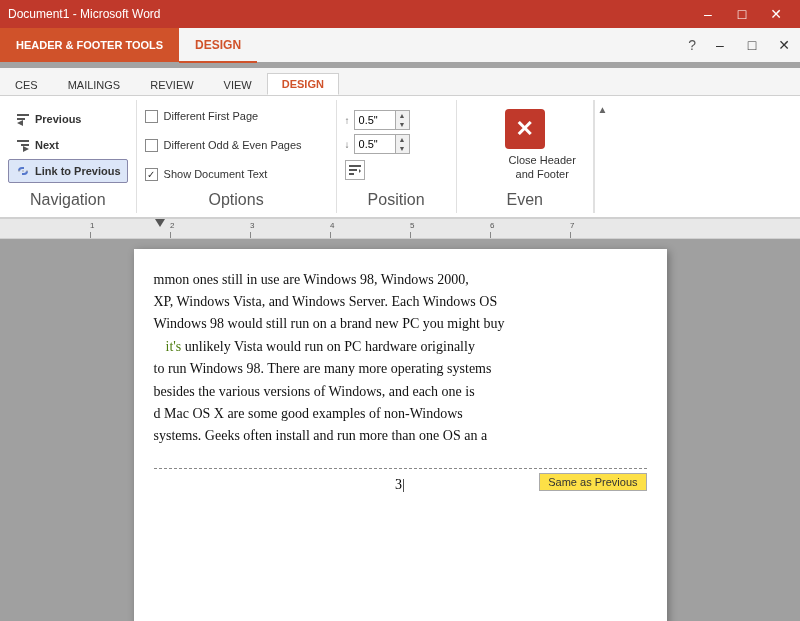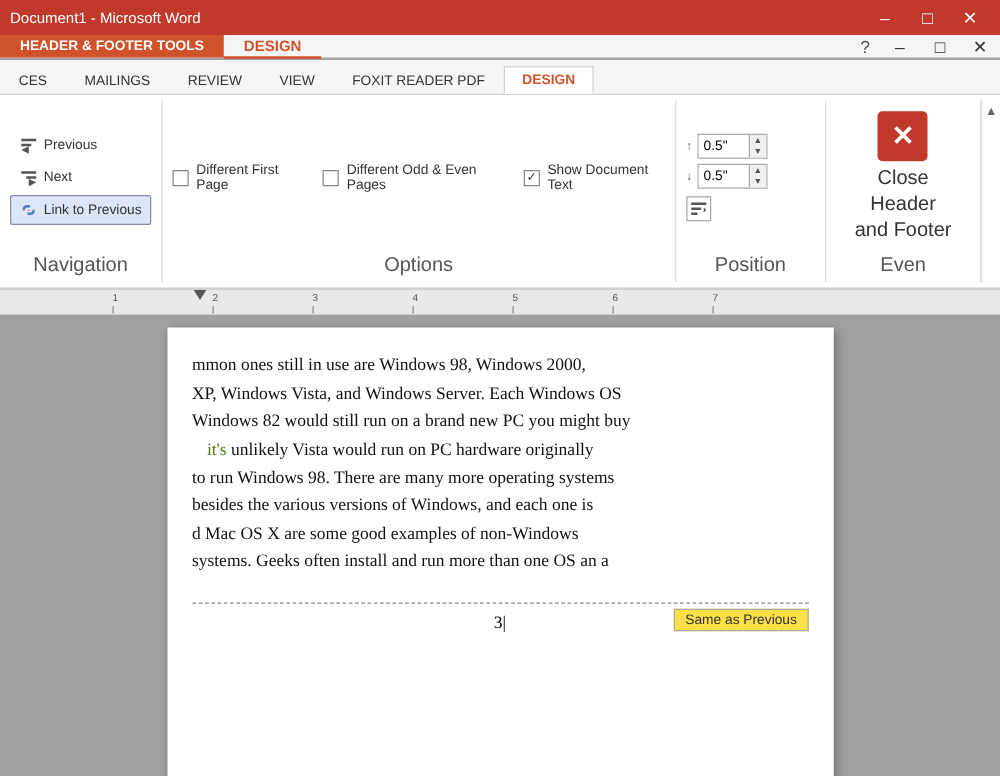--- a/index.html
+++ b/index.html
@@ -10,22 +10,22 @@
       display: flex; align-items: center; height: 28px;
       background: #c0392b; color: white; padding: 0 8px;
     }
     .title-bar-left { flex: 1; display: flex; align-items: center; gap: 8px; }
     .title-text { font-size: 12px; color: white; }
     .title-bar-right { display: flex; align-items: center; gap: 2px; }
     .title-btn { width: 32px; height: 28px; display: flex; align-items: center; justify-content: center; color: white; cursor: pointer; font-size: 14px; }
 
     
     .hf-tools-bar {
-      display: flex; align-items: center; height: 20px;
-      background: #f5f5f5; border-bottom: 2px solid #a3a3a3;
+      display: flex; align-items: center; height: 40px;
+      background: #f5f5f5; border-bottom: 6px solid #a3a3a3;
     }
     .hf-tools-tab {
       background: #d0522a; color: white; padding: 0 16px; height: 100%;
       display: flex; align-items: center; font-size: 11px; font-weight: bold;
     }
     .hf-design-tab {
       color: #d0522a; padding: 0 16px; height: 100%;
       display: flex; align-items: center; font-size: 12px; font-weight: bold;
       border-bottom: 2px solid #d0522a; margin-top: 2px;
     }
@@ -61,28 +61,28 @@
       border-right: 1px solid #e0e0e0; min-width: 80px;
     }
     .ribbon-group.nav-group { min-width: 130px; }
     .group-label {
       text-align: center; font-size: 16px; color: #555; margin-top: auto; padding-top: 4px;
     }
     .group-content { flex: 1; display: flex; flex-direction: column; justify-content: center; gap: 2px; }
 
     .nav-btn {
       display: flex; align-items: center; gap: 4px; padding: 3px 6px;
-      cursor: pointer; border: 1px solid transparent; border-radius: 2px; font-size: 11px; color: #333;
+      cursor: pointer; border: 1px solid transparent; border-radius: 2px; font-size: 11px; color: #333; font-weight: bold;
     }
     .nav-btn.active { background: #dce6f8; border-color: #88a; }
     .nav-icon { width: 16px; height: 16px; display: flex; align-items: center; justify-content: center; }
 
     
     .options-group { min-width: 200px; }
-    .options-content { display: flex; flex-direction: row; gap: 16px; padding: 4px 0; }
+    .options-content { display: flex; flex-direction: column; gap: 16px; padding: 4px 0; }
     .checkbox-row { display: flex; align-items: center; gap: 6px; font-size: 11px; color: #333; cursor: pointer; }
     .checkbox-box {
       width: 13px; height: 13px; border: 1px solid #888; background: white;
       display: flex; align-items: center; justify-content: center; flex-shrink: 0;
     }
     .checkbox-box.checked { background: white; }
     .checkmark { font-size: 10px; color: #333; }
 
     
     .position-group { min-width: 120px; }
@@ -101,21 +101,21 @@
     .close-group { min-width: 90px; }
     .close-content { display: flex; align-items: center; justify-content: center; flex: 1; }
     .close-hf-btn {
       display: flex; flex-direction: column; align-items: center; gap: 4px;
       cursor: pointer; padding: 4px 8px; border: 1px solid transparent; border-radius: 2px;
     }
     .close-x-icon {
       width: 40px; height: 40px; background: #c0392b; border-radius: 4px;
       display: flex; align-items: center; justify-content: center; color: white; font-size: 22px; font-weight: bold;
     }
-    .close-hf-label { font-size: 16px; color: #333; text-align: center; line-height: 1.3; }
+    .close-hf-label { font-size: 11px; color: #333; text-align: center; line-height: 1.3; margin-left: 35px; }
 
     
     .ribbon-collapse {
       width: 16px; display: flex; align-items: flex-start; justify-content: center;
       padding-top: 4px; cursor: pointer; color: #666; font-size: 10px; border-left: 1px solid #e0e0e0;
     }
 
     
     .ruler-bar {
       height: 20px; background: #e8e8e8; border-bottom: 1px solid #d0d0d0;
@@ -180,21 +180,20 @@
     <div class="hf-winbtn">□</div>
     <div class="hf-winbtn">✕</div>
   </div>
 </div>
 
 <div class="ribbon-tabs">
   <div class="ribbon-tab ces">CES</div>
   <div class="ribbon-tab">MAILINGS</div>
   <div class="ribbon-tab">REVIEW</div>
   <div class="ribbon-tab">VIEW</div>
-  <div class="ribbon-tab">FOXIT READER PDF</div>
   <div class="ribbon-tab active">DESIGN</div>
 </div>
 
 <div class="ribbon">
 
   <div class="ribbon-group nav-group">
     <div class="group-content">
       <div class="nav-btn">
         <div class="nav-icon">
           <svg width="16" height="16" viewBox="0 0 16 16">
@@ -322,21 +321,21 @@
     <div class="ruler-line" style="left: 530px;"></div>
   </div>
 </div>
 
 <div class="doc-area">
   <div class="doc-page">
     <div class="doc-content">
       <div class="doc-text">
         <p>mmon ones still in use are Windows 98, Windows 2000,</p>
         <p>XP, Windows Vista, and Windows Server. Each Windows OS</p>
-        <p>Windows 82 would still run on a brand new PC you might buy</p>
+        <p>Windows 98 would still run on a brand new PC you might buy</p>
         <p><a class="doc-link">it's</a> unlikely Vista would run on PC hardware originally</p>
         <p>to run Windows 98. There are many more operating systems</p>
         <p>besides the various versions of Windows, and each one is</p>
         <p>d Mac OS X are some good examples of non-Windows</p>
         <p>systems. Geeks often install and run more than one OS an a</p>
       </div>
     </div>
 
     <div class="doc-footer-area">
       <div class="same-as-prev-badge">Same as Previous</div>

